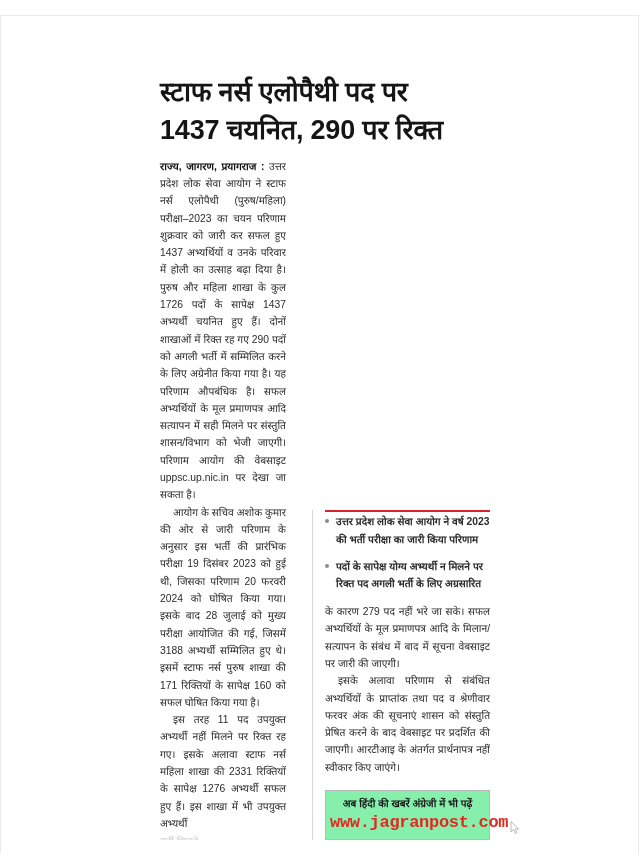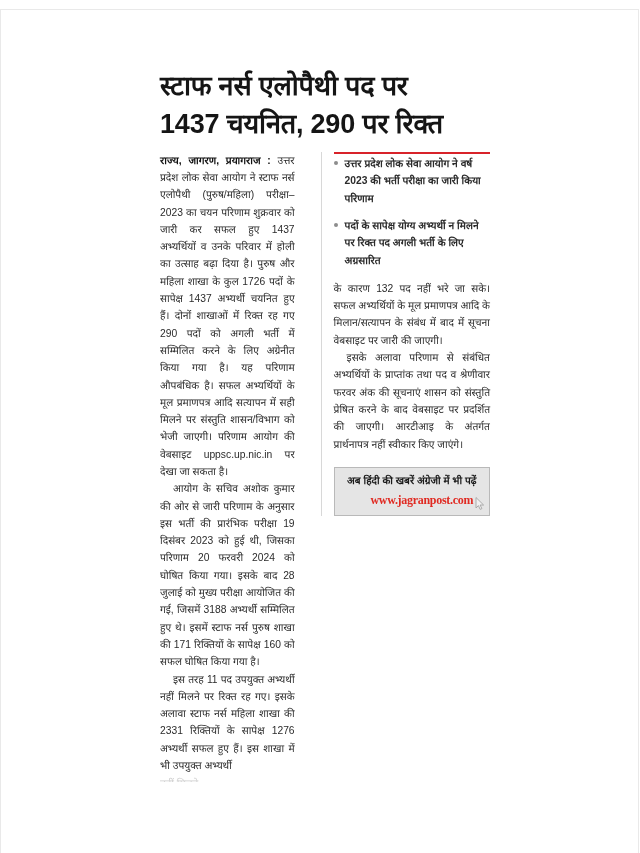--- a/index.html
+++ b/index.html
@@ -11,21 +11,21 @@
     width: 640px;
     height: 853px;
     position: relative;
     font-family: "Liberation Sans", "DejaVu Sans", sans-serif;
     overflow: hidden;
   }
 
   .page {
     position: absolute;
     left: 0;
-    top: 9px;
+    top: 15px;
     width: 640px;
     height: 717px;
     background: #ffffff;
   }
 
   
   .scan-frame {
     position: absolute;
     left: 0px;
     top: 0px;
@@ -52,21 +52,21 @@
     color: #151515;
     letter-spacing: -0.2px;
     margin: 0 0 8px 0;
     text-rendering: optimizeLegibility;
   }
   .headline .l2 { display: block; }
 
   
   .cols {
     display: flex;
-    align-items: flex-start;
+    align-items: flex-end;
     gap: 16px;
     position: relative;
   }
 
   .col {
     box-sizing: border-box;
   }
   .col-left {
     width: 152px;
     padding-right: 10px;
@@ -125,39 +125,38 @@
     background: #8d8d8d;
     border-radius: 50%;
   }
 
   
   .promo {
     margin-top: 14px;
     border: 1px solid #b9b9b9;
     padding: 6px 4px 7px 4px;
     text-align: center;
-    background: #e5e5e5;
+    background: #86efac;
   }
   .promo-line1 {
     font-family: "Liberation Sans", "DejaVu Sans", sans-serif;
     font-size: 10.2px;
     font-weight: bold;
     color: #1a1a1a;
     line-height: 1.3;
     margin-bottom: 3px;
   }
   .promo-url {
-    font-family: Liberation Serif, serif;
-    font-size: 12px;
+    font-family: Liberation Mono, monospace;
+    font-size: 17px;
     font-weight: bold;
     color: #e02a22;
     letter-spacing: -0.3px;
     display: inline-block;
     position: relative;
-    margin-left: 20px;
   }
   .cursor-glyph {
     position: absolute;
     right: -13px;
     bottom: -2px;
     width: 11px;
     height: 13px;
     opacity: 0.45;
   }
 
@@ -206,21 +205,21 @@
               <span class="bullet-dot"></span>
               <span>उत्तर प्रदेश लोक सेवा आयोग ने वर्ष 2023 की भर्ती परीक्षा का जारी किया परिणाम</span>
             </li>
             <li class="bullet-item">
               <span class="bullet-dot"></span>
               <span>पदों के सापेक्ष योग्य अभ्यर्थी न मिलने पर रिक्त पद अगली भर्ती के लिए अग्रसारित</span>
             </li>
           </ul>
         </div>
 
-        <p class="body-text">के कारण 132 पद नहीं भरे जा सके। सफल अभ्यर्थियों के मूल प्रमाणपत्र आदि के मिलान/सत्यापन के संबंध में बाद में सूचना वेबसाइट पर जारी की जाएगी।</p>
+        <p class="body-text">के कारण 279 पद नहीं भरे जा सके। सफल अभ्यर्थियों के मूल प्रमाणपत्र आदि के मिलान/सत्यापन के संबंध में बाद में सूचना वेबसाइट पर जारी की जाएगी।</p>
 
         <p class="body-text indent">इसके अलावा परिणाम से संबंधित अभ्यर्थियों के प्राप्तांक तथा पद व श्रेणीवार फरवर अंक की सूचनाएं शासन को संस्तुति प्रेषित करने के बाद वेबसाइट पर प्रदर्शित की जाएगी। आरटीआइ के अंतर्गत प्रार्थनापत्र नहीं स्वीकार किए जाएंगे।</p>
 
         <div class="promo">
           <div class="promo-line1">अब हिंदी की खबरें अंग्रेजी में भी पढ़ें</div>
           <div class="promo-url">
             <span>www.jagranpost.com</span>
             <svg class="cursor-glyph" viewBox="0 0 11 13" xmlns="http://www.w3.org/2000/svg">
               <path d="M1 0.5 L1 11 L3.4 8.6 L5.2 12.4 L6.9 11.6 L5.1 8 L8.6 8 Z" fill="#ffffff" stroke="#555555" stroke-width="0.9"></path>
             </svg>

